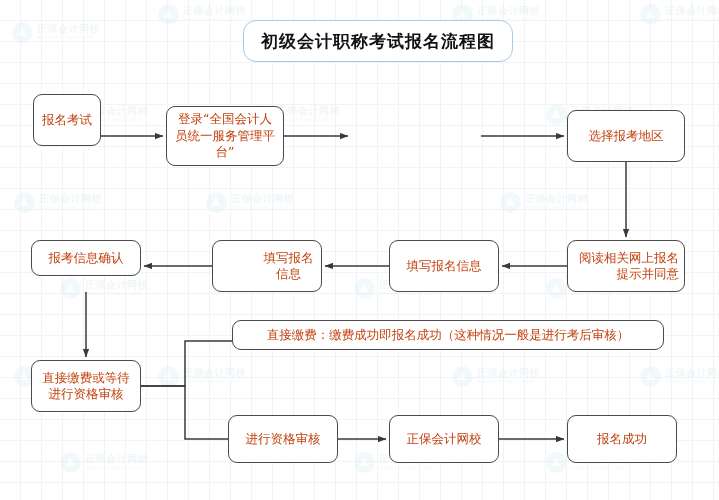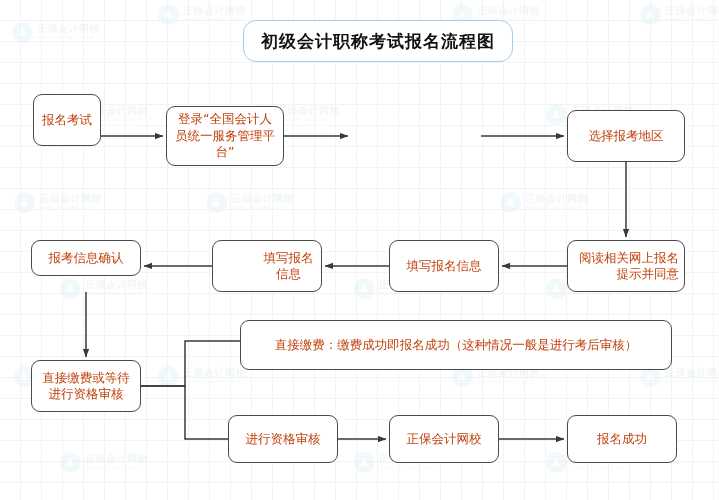--- a/index.html
+++ b/index.html
@@ -341,21 +341,21 @@
   </div>
 
   <div class="node" style="left:31px; top:240px; width:110px; height:36px;">
     <span>报考信息确认</span>
   </div>
 
   <div class="node" style="left:31px; top:360px; width:110px; height:52px;">
     <span>直接缴费或等待进行资格审核</span>
   </div>
 
-  <div class="node" style="left:240px; top:320px; width:432px; height:50px;">
+  <div class="node" style="left:232px; top:320px; width:432px; height:30px;">
     <span>直接缴费：缴费成功即报名成功（这种情况一般是进行考后审核）</span>
   </div>
 
   <div class="node" style="left:228px; top:415px; width:110px; height:48px;">
     <span>进行资格审核</span>
   </div>
 
   <div class="node" style="left:389px; top:415px; width:110px; height:48px;">
     <span>正保会计网校</span>
   </div>

